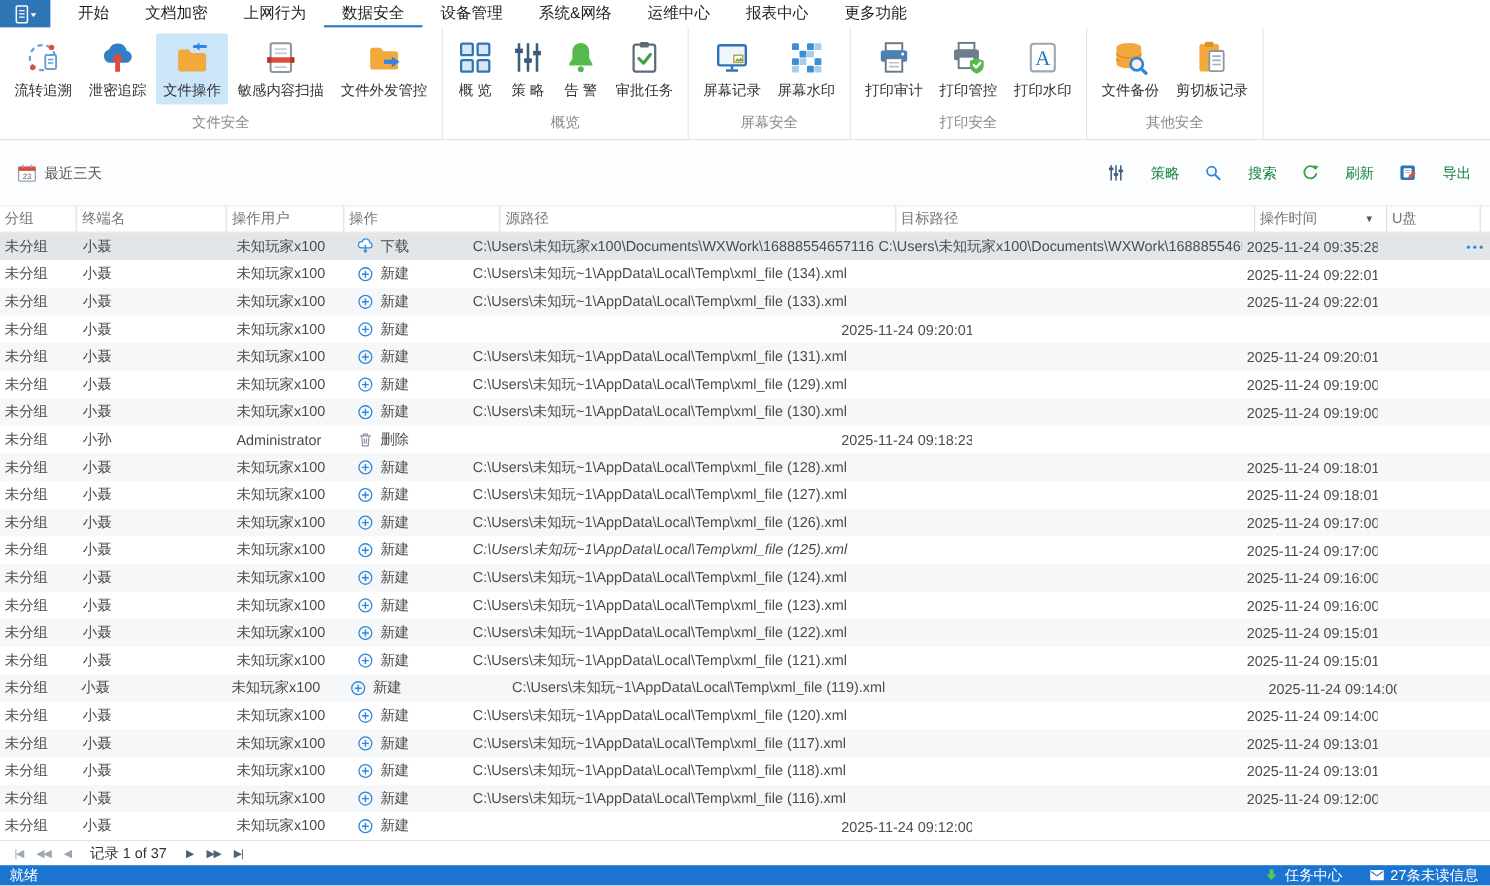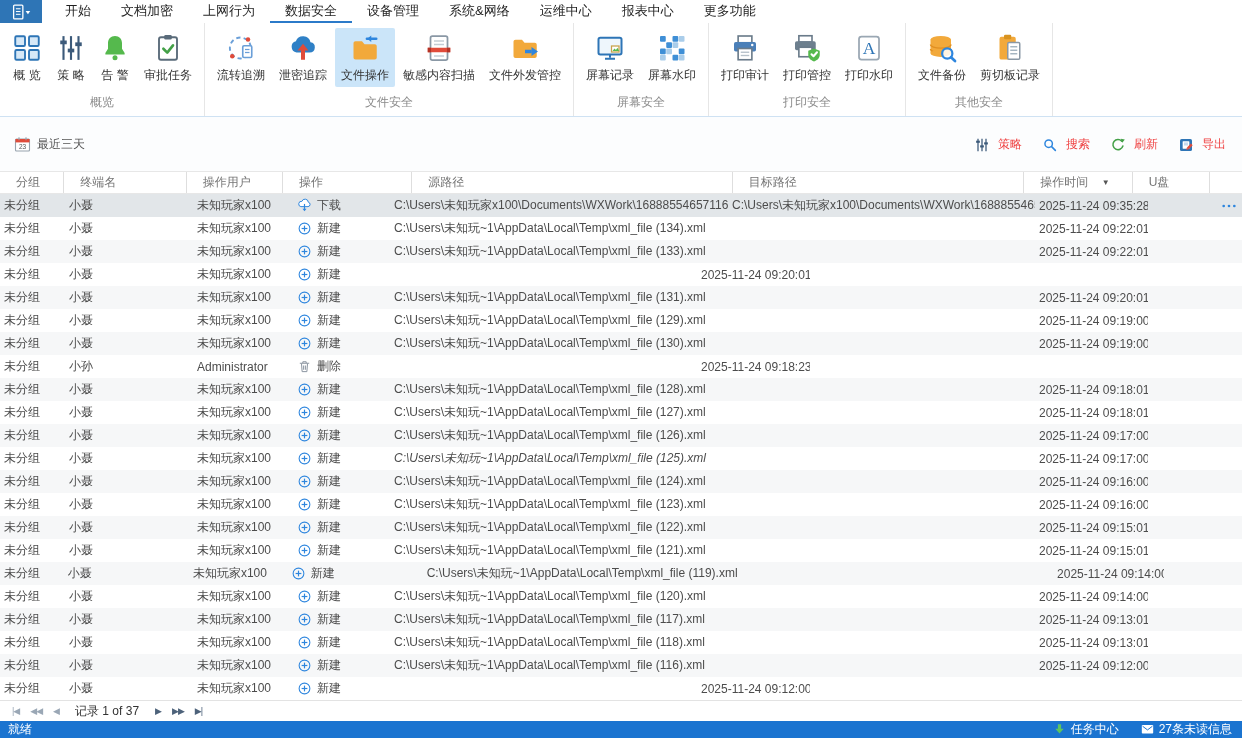--- a/index.html
+++ b/index.html
@@ -26,27 +26,27 @@
   .rbtn.active { background:#cbe5f9; }
   .rbtn .ric { height:32px; display:flex; align-items:center; justify-content:center; }
   .rbtn .ric svg { width:30px; height:30px; }
   .rbtn .rlbl { margin-top:3px; font-size:12px; color:#333; white-space:nowrap; }
   .rgroup-label { text-align:center; color:#8a8a8a; font-size:12px; padding:1px 0 5px 0; }
 
   
   .filterbar { height:54px; background:#fcfdfe; display:flex; align-items:center; justify-content:space-between; padding:0 16px 0 14px; flex:0 0 auto; }
   .fleft { display:flex; align-items:center; gap:6px; color:#555; cursor:pointer; }
   .fright { display:flex; align-items:center; gap:20px; }
-  .faction { display:flex; align-items:flex-end; gap:8px; color:#ef4444; cursor:pointer; }
+  .faction { display:flex; align-items:center; gap:21px; color:#15803d; cursor:pointer; }
   .faction svg { width:16px; height:16px; }
 
   
   .table { flex:1 1 auto; display:flex; flex-direction:column; overflow:hidden; }
   .thead { height:23px; display:flex; align-items:center; border-top:1px solid #e7e7e7; border-bottom:1px solid #e7e7e7; color:#757575; flex:0 0 auto; }
-  .th { height:100%; display:flex; align-items:center; padding:0 16px; border-left:1px solid #dedede; white-space:nowrap; overflow:hidden; cursor:pointer; }
+  .th { height:100%; display:flex; align-items:center; padding:0 4px; border-left:1px solid #dedede; white-space:nowrap; overflow:hidden; cursor:pointer; }
   .th:first-child { border-left:none; }
   .th .sort { margin-left:auto; font-size:8px; color:#555; padding-right:6px; }
   .tbody { flex:1 1 auto; overflow:hidden; }
   .tr { height:23px; display:flex; align-items:center; position:relative; color:#4c4c4c; cursor:pointer; background:#fff; }
   .tr.alt { background:#f6f7f8; }
   .tr.selected { background:#e2e6e9; }
   .td { height:100%; display:flex; align-items:center; padding:0 4px; white-space:nowrap; overflow:hidden; }
   .td.op { gap:5px; }
   .td.op svg { width:15px; height:15px; flex:0 0 auto; }
   .more { position:absolute; right:5px; top:50%; transform:translateY(-50%); }
@@ -91,20 +91,81 @@
       <div class="nav-item">更多功能</div>
     </div>
 </div>
 
 <div class="ribbon" id="ribbon">
     <div class="rgroup">
       <div class="rbuttons">
         <div class="rbtn">
           <div class="ric">
             <svg viewBox="0 0 24 24" xmlns="http://www.w3.org/2000/svg">
+              <circle cx="11.5" cy="12" r="8.4" fill="none" stroke="#6a9fd8" stroke-width="1.5" stroke-dasharray="3.4 2.6"></circle>
+              <circle cx="17.6" cy="5.2" r="1.8" fill="#e04b3a"></circle>
+              <circle cx="5" cy="18.6" r="1.8" fill="#e04b3a"></circle>
+              <rect x="13.4" y="10.2" width="7.2" height="9.4" rx="1" fill="#fff" stroke="#6a9fd8" stroke-width="1.3"></rect>
+              <line x1="15.2" y1="13.2" x2="18.8" y2="13.2" stroke="#6a9fd8" stroke-width="1"></line>
+              <line x1="15.2" y1="15.6" x2="18.8" y2="15.6" stroke="#6a9fd8" stroke-width="1"></line>
+            </svg>
+          </div>
+          <div class="rlbl">流转追溯</div>
+        </div>
+        <div class="rbtn">
+          <div class="ric">
+            <svg viewBox="0 0 24 24" xmlns="http://www.w3.org/2000/svg">
+              <path d="M6.8 15.5h10.6a4.1 4.1 0 0 0 .6-8.15A6.1 6.1 0 0 0 6.3 6.6a4.55 4.55 0 0 0 .5 8.9z" fill="#2f80c6"></path>
+              <polygon points="12,8.6 16.4,14 13.6,14 13.6,21.4 10.4,21.4 10.4,14 7.6,14" fill="#e04b3a"></polygon>
+            </svg>
+          </div>
+          <div class="rlbl">泄密追踪</div>
+        </div>
+        <div class="rbtn active">
+          <div class="ric">
+            <svg viewBox="0 0 24 24" xmlns="http://www.w3.org/2000/svg">
+              <path d="M2.8 8.2c0-.9.7-1.6 1.6-1.6h5.2l2 2.4h8.2c.9 0 1.6.7 1.6 1.6v9c0 .9-.7 1.6-1.6 1.6H4.4c-.9 0-1.6-.7-1.6-1.6z" fill="#f2a93b"></path>
+              <line x1="21" y1="4.6" x2="13.5" y2="4.6" stroke="#2e86de" stroke-width="2" stroke-linecap="round"></line>
+              <polygon points="13.8,4.6 17,2 17,7.2" fill="#2e86de"></polygon>
+            </svg>
+          </div>
+          <div class="rlbl">文件操作</div>
+        </div>
+        <div class="rbtn">
+          <div class="ric">
+            <svg viewBox="0 0 24 24" xmlns="http://www.w3.org/2000/svg">
+              <rect x="5.2" y="2.4" width="13.6" height="19.2" rx="1.5" fill="#fff" stroke="#8a98a5" stroke-width="1.4"></rect>
+              <line x1="8" y1="6.4" x2="16" y2="6.4" stroke="#c3ccd4" stroke-width="1.2"></line>
+              <line x1="8" y1="9.2" x2="16" y2="9.2" stroke="#c3ccd4" stroke-width="1.2"></line>
+              <rect x="3" y="11.8" width="18" height="3.6" fill="#e04b3a"></rect>
+              <rect x="3" y="11.8" width="2.6" height="3.6" fill="#b53325"></rect>
+              <rect x="18.4" y="11.8" width="2.6" height="3.6" fill="#b53325"></rect>
+              <line x1="8" y1="18.4" x2="16" y2="18.4" stroke="#c3ccd4" stroke-width="1.2"></line>
+            </svg>
+          </div>
+          <div class="rlbl">敏感内容扫描</div>
+        </div>
+        <div class="rbtn">
+          <div class="ric">
+            <svg viewBox="0 0 24 24" xmlns="http://www.w3.org/2000/svg">
+              <path d="M2.8 7c0-.9.7-1.6 1.6-1.6h5.2l2 2.4h8.2c.9 0 1.6.7 1.6 1.6v9c0 .9-.7 1.6-1.6 1.6H4.4c-.9 0-1.6-.7-1.6-1.6z" fill="#f2a93b"></path>
+              <rect x="12" y="13.4" width="5.4" height="2.8" fill="#2e86de"></rect>
+              <polygon points="17.2,11.2 22.4,14.8 17.2,18.4" fill="#2e86de"></polygon>
+            </svg>
+          </div>
+          <div class="rlbl">文件外发管控</div>
+        </div>
+      </div>
+      <div class="rgroup-label">文件安全</div>
+    </div>
+    <div class="rgroup">
+      <div class="rbuttons">
+        <div class="rbtn">
+          <div class="ric">
+            <svg viewBox="0 0 24 24" xmlns="http://www.w3.org/2000/svg">
               <rect x="2.6" y="2.6" width="7.8" height="7.8" rx="1" fill="#d6e8f7" stroke="#2e75b6" stroke-width="1.5"></rect>
               <rect x="13.6" y="2.6" width="7.8" height="7.8" rx="1" fill="#d6e8f7" stroke="#2e75b6" stroke-width="1.5"></rect>
               <rect x="2.6" y="13.6" width="7.8" height="7.8" rx="1" fill="#d6e8f7" stroke="#2e75b6" stroke-width="1.5"></rect>
               <rect x="13.6" y="13.6" width="7.8" height="7.8" rx="1" fill="#d6e8f7" stroke="#2e75b6" stroke-width="1.5"></rect>
             </svg>
           </div>
           <div class="rlbl">概 览</div>
         </div>
         <div class="rbtn">
           <div class="ric">
@@ -137,81 +198,20 @@
             <svg viewBox="0 0 24 24" xmlns="http://www.w3.org/2000/svg">
               <rect x="4.8" y="3.4" width="14.4" height="18" rx="1.6" fill="#fff" stroke="#5a6b7a" stroke-width="1.5"></rect>
               <rect x="9" y="1.6" width="6" height="3.6" rx="1" fill="#5a6b7a"></rect>
               <path d="M8.3 12.6l3.1 3.1 4.6-5.8" fill="none" stroke="#43a047" stroke-width="2.1" stroke-linecap="round" stroke-linejoin="round"></path>
             </svg>
           </div>
           <div class="rlbl">审批任务</div>
         </div>
       </div>
       <div class="rgroup-label">概览</div>
-    </div>
-    <div class="rgroup">
-      <div class="rbuttons">
-        <div class="rbtn">
-          <div class="ric">
-            <svg viewBox="0 0 24 24" xmlns="http://www.w3.org/2000/svg">
-              <circle cx="11.5" cy="12" r="8.4" fill="none" stroke="#6a9fd8" stroke-width="1.5" stroke-dasharray="3.4 2.6"></circle>
-              <circle cx="17.6" cy="5.2" r="1.8" fill="#e04b3a"></circle>
-              <circle cx="5" cy="18.6" r="1.8" fill="#e04b3a"></circle>
-              <rect x="13.4" y="10.2" width="7.2" height="9.4" rx="1" fill="#fff" stroke="#6a9fd8" stroke-width="1.3"></rect>
-              <line x1="15.2" y1="13.2" x2="18.8" y2="13.2" stroke="#6a9fd8" stroke-width="1"></line>
-              <line x1="15.2" y1="15.6" x2="18.8" y2="15.6" stroke="#6a9fd8" stroke-width="1"></line>
-            </svg>
-          </div>
-          <div class="rlbl">流转追溯</div>
-        </div>
-        <div class="rbtn">
-          <div class="ric">
-            <svg viewBox="0 0 24 24" xmlns="http://www.w3.org/2000/svg">
-              <path d="M6.8 15.5h10.6a4.1 4.1 0 0 0 .6-8.15A6.1 6.1 0 0 0 6.3 6.6a4.55 4.55 0 0 0 .5 8.9z" fill="#2f80c6"></path>
-              <polygon points="12,8.6 16.4,14 13.6,14 13.6,21.4 10.4,21.4 10.4,14 7.6,14" fill="#e04b3a"></polygon>
-            </svg>
-          </div>
-          <div class="rlbl">泄密追踪</div>
-        </div>
-        <div class="rbtn active">
-          <div class="ric">
-            <svg viewBox="0 0 24 24" xmlns="http://www.w3.org/2000/svg">
-              <path d="M2.8 8.2c0-.9.7-1.6 1.6-1.6h5.2l2 2.4h8.2c.9 0 1.6.7 1.6 1.6v9c0 .9-.7 1.6-1.6 1.6H4.4c-.9 0-1.6-.7-1.6-1.6z" fill="#f2a93b"></path>
-              <line x1="21" y1="4.6" x2="13.5" y2="4.6" stroke="#2e86de" stroke-width="2" stroke-linecap="round"></line>
-              <polygon points="13.8,4.6 17,2 17,7.2" fill="#2e86de"></polygon>
-            </svg>
-          </div>
-          <div class="rlbl">文件操作</div>
-        </div>
-        <div class="rbtn">
-          <div class="ric">
-            <svg viewBox="0 0 24 24" xmlns="http://www.w3.org/2000/svg">
-              <rect x="5.2" y="2.4" width="13.6" height="19.2" rx="1.5" fill="#fff" stroke="#8a98a5" stroke-width="1.4"></rect>
-              <line x1="8" y1="6.4" x2="16" y2="6.4" stroke="#c3ccd4" stroke-width="1.2"></line>
-              <line x1="8" y1="9.2" x2="16" y2="9.2" stroke="#c3ccd4" stroke-width="1.2"></line>
-              <rect x="3" y="11.8" width="18" height="3.6" fill="#e04b3a"></rect>
-              <rect x="3" y="11.8" width="2.6" height="3.6" fill="#b53325"></rect>
-              <rect x="18.4" y="11.8" width="2.6" height="3.6" fill="#b53325"></rect>
-              <line x1="8" y1="18.4" x2="16" y2="18.4" stroke="#c3ccd4" stroke-width="1.2"></line>
-            </svg>
-          </div>
-          <div class="rlbl">敏感内容扫描</div>
-        </div>
-        <div class="rbtn">
-          <div class="ric">
-            <svg viewBox="0 0 24 24" xmlns="http://www.w3.org/2000/svg">
-              <path d="M2.8 7c0-.9.7-1.6 1.6-1.6h5.2l2 2.4h8.2c.9 0 1.6.7 1.6 1.6v9c0 .9-.7 1.6-1.6 1.6H4.4c-.9 0-1.6-.7-1.6-1.6z" fill="#f2a93b"></path>
-              <rect x="12" y="13.4" width="5.4" height="2.8" fill="#2e86de"></rect>
-              <polygon points="17.2,11.2 22.4,14.8 17.2,18.4" fill="#2e86de"></polygon>
-            </svg>
-          </div>
-          <div class="rlbl">文件外发管控</div>
-        </div>
-      </div>
-      <div class="rgroup-label">文件安全</div>
     </div>
     <div class="rgroup">
       <div class="rbuttons">
         <div class="rbtn">
           <div class="ric">
             <svg viewBox="0 0 24 24" xmlns="http://www.w3.org/2000/svg">
               <rect x="2.8" y="3.8" width="18.4" height="13.4" rx="1.4" fill="#eef6fc" stroke="#2e75b6" stroke-width="1.6"></rect>
               <rect x="13.2" y="10.4" width="6" height="4.8" fill="#fff" stroke="#c8a24a" stroke-width="1"></rect>
               <path d="M14 14.4l1.6-2.1 1.2 1.2 1.1-1.7 1.4 2.6z" fill="#55b94d"></path>
               <line x1="12" y1="17.2" x2="12" y2="19.8" stroke="#2e75b6" stroke-width="1.6"></line>

